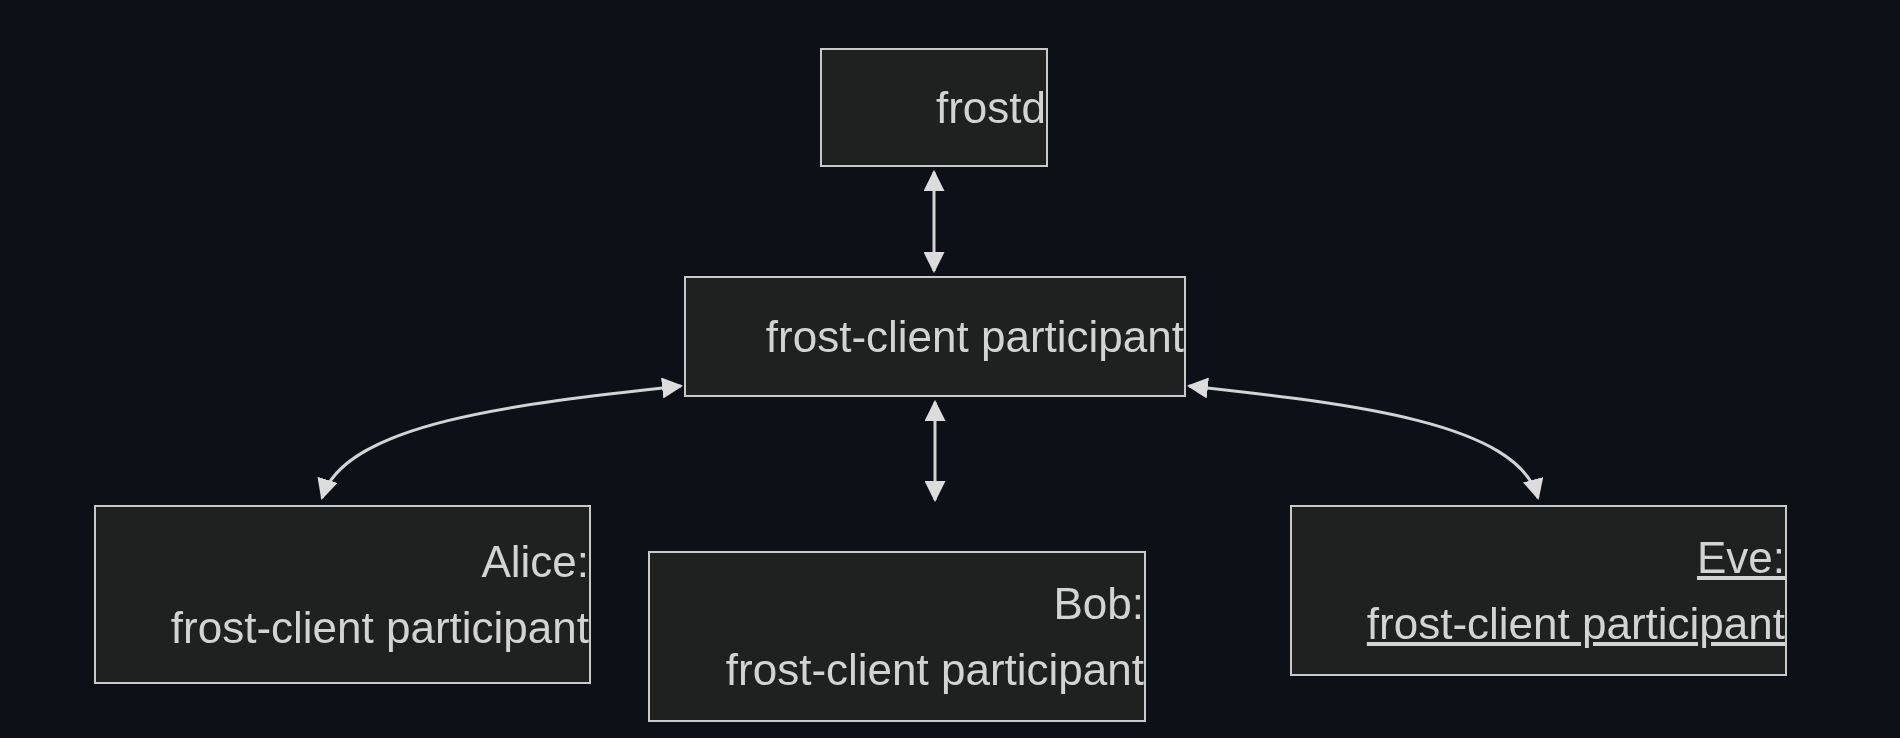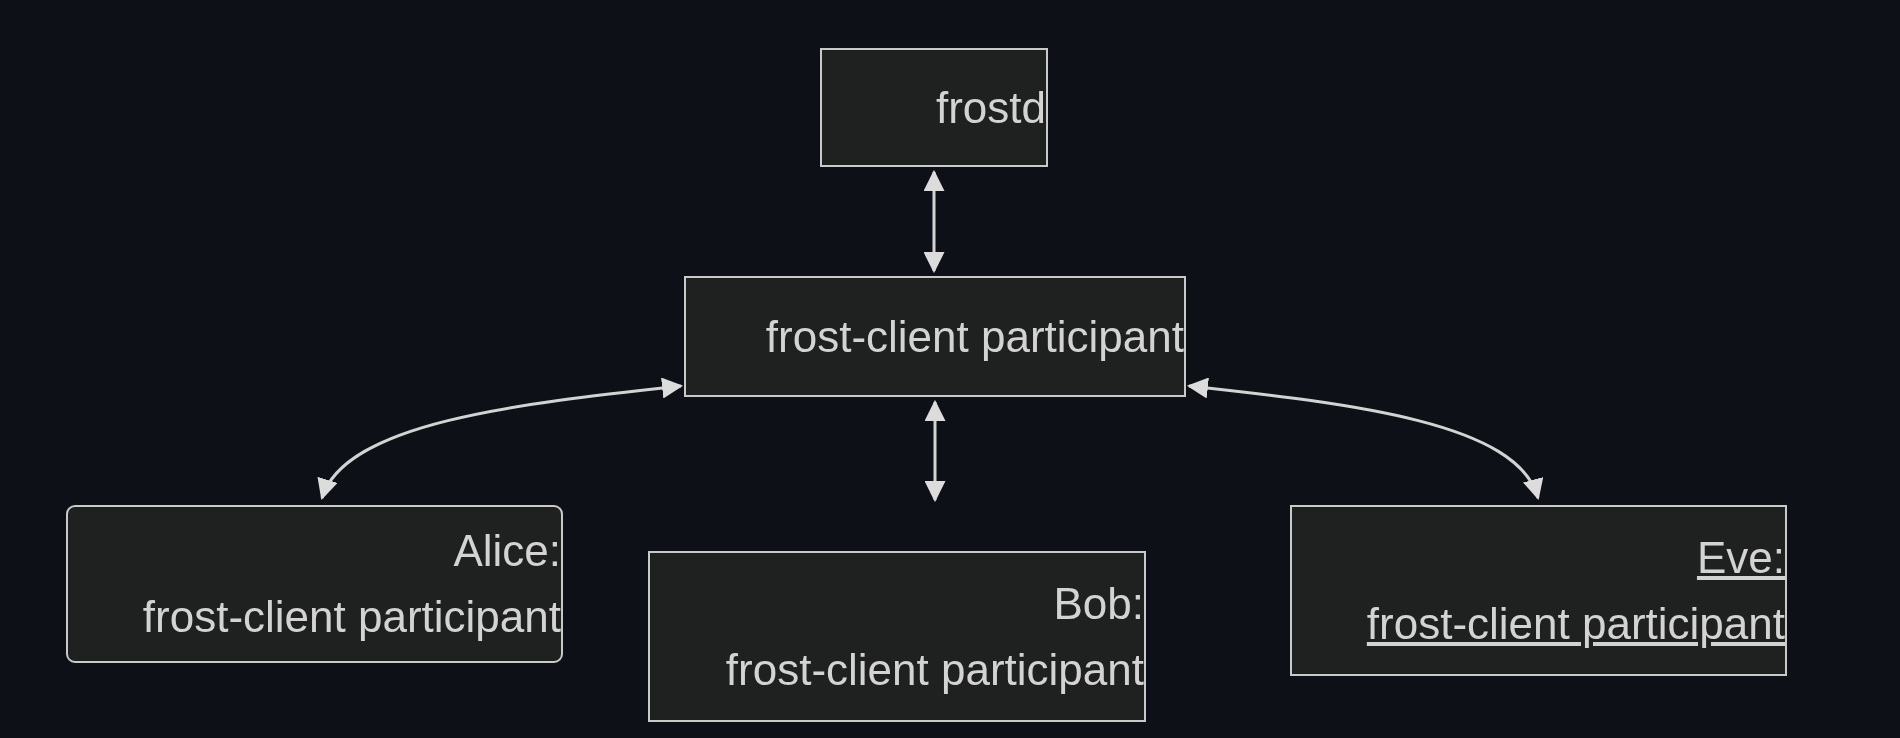--- a/index.html
+++ b/index.html
@@ -48,21 +48,21 @@
     display: flex;
     flex-direction: column;
     align-items: flex-end;
     justify-content: center;
     text-align: center;
     font-size: 44px;
     line-height: 1.5;
   }
   .node-frostd      { left: 820px;  top: 48px;  width: 228px; height: 119px; }
   .node-coordinator { left: 684px;  top: 276px; width: 502px; height: 121px; }
-  .node-alice       { left: 66px;   top: 505px; width: 497px; height: 158px; border-radius: 9px; }
+  .node-alice       { left: 94px;   top: 505px; width: 497px; height: 179px; }
   .node-bob         { left: 648px;  top: 505px; width: 498px; height: 171px; margin-top: 46px; }
   .node-eve         { left: 1290px; top: 505px; width: 497px; height: 171px; text-decoration: underline; }
   .label-line { display: block; }
 </style>
 </head>
 <body>
 
 <div class="canvas">
 
   <svg class="edges" viewBox="0 0 1900 738" xmlns="http://www.w3.org/2000/svg">

